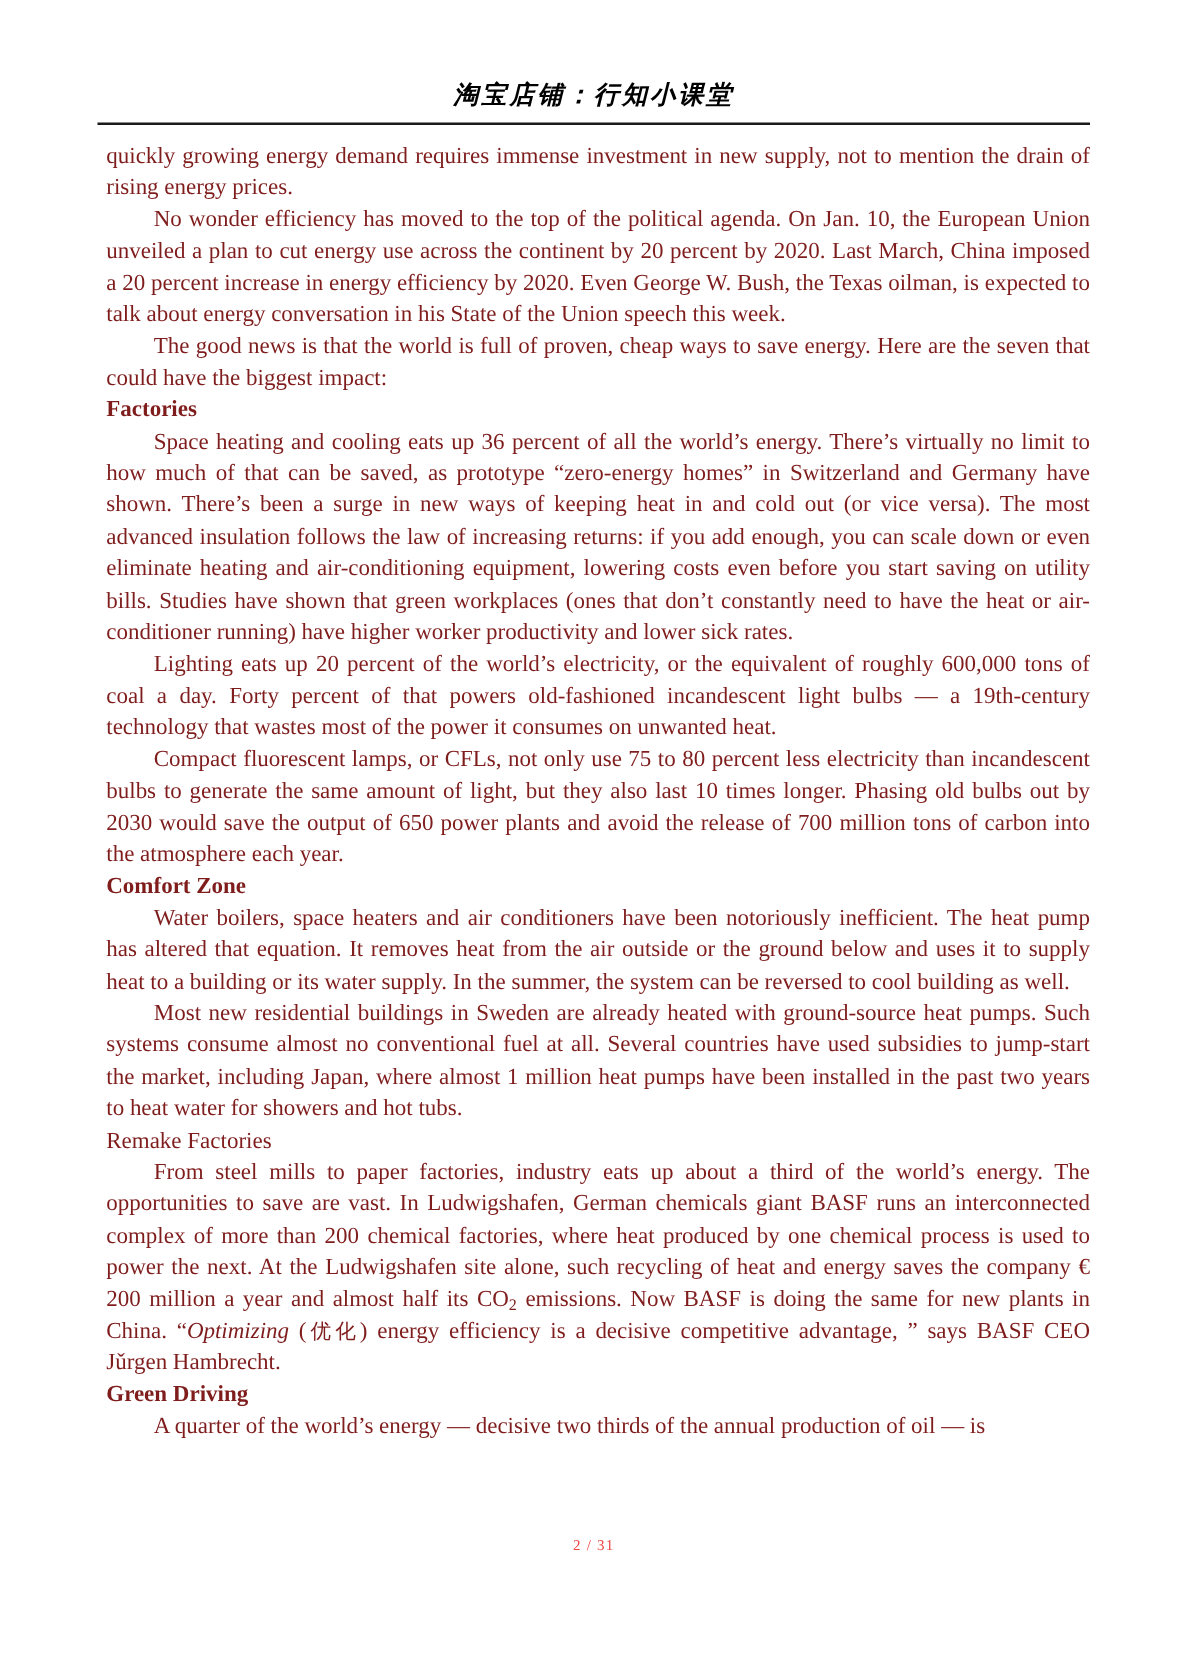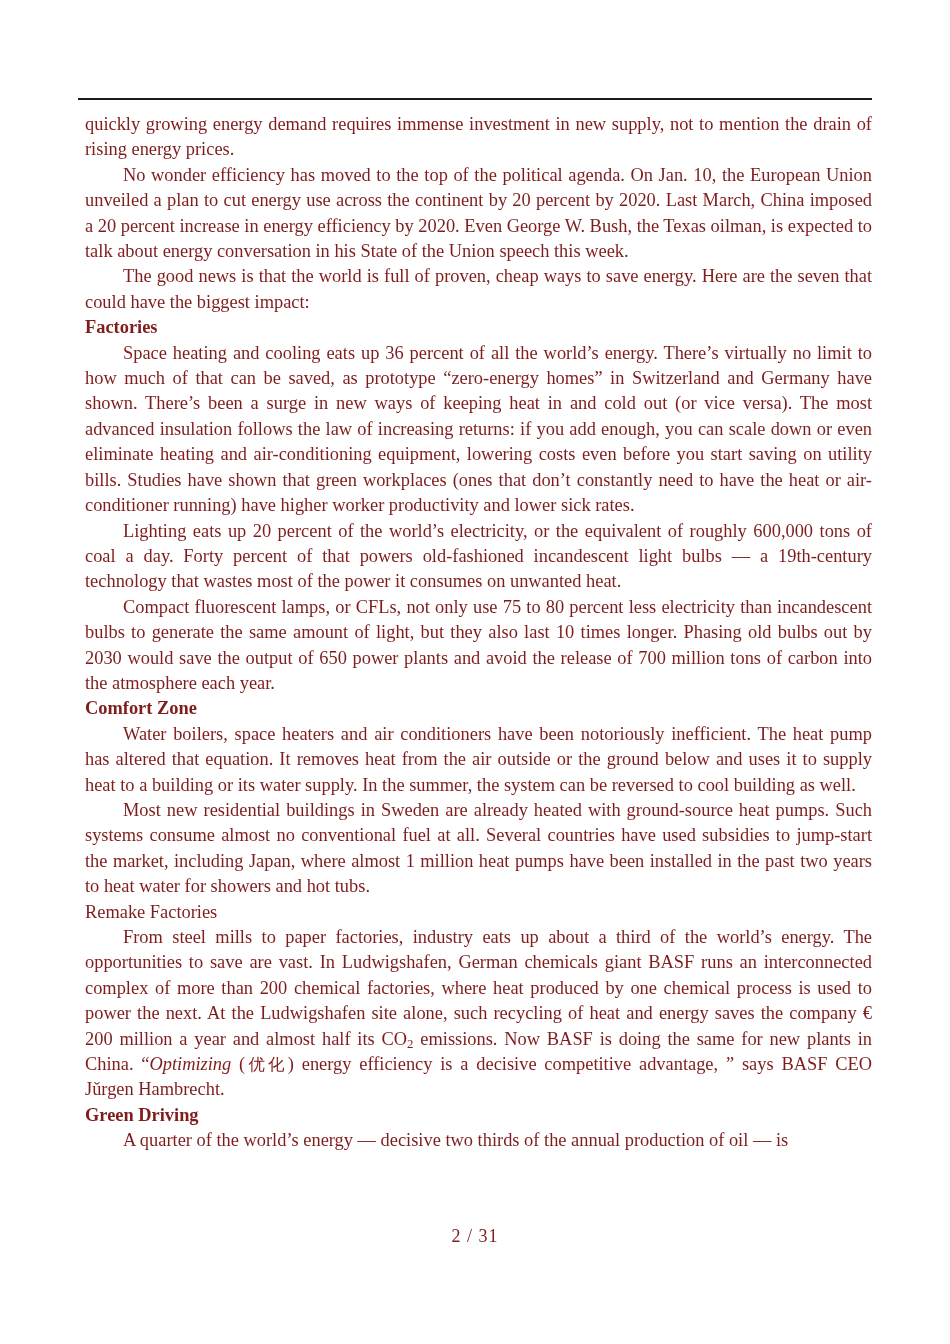--- a/index.html
+++ b/index.html
@@ -102,32 +102,33 @@
 
   
   .footer {
     position: absolute;
     left: 0;
     right: 0;
     top: 1226px;
     text-align: center;
   }
   .footer-pageno {
-    font-size: 18px;
+    font-size: 12px;
     line-height: 20px;
-    color: #7f1d1d;
+    color: #ef4444;
     letter-spacing: 1px;
   }
 </style>
 </head>
 <body>
 
 <div class="page">
 
   <div class="header">
+    <div class="header-title">淘宝店铺：行知小课堂</div>
     <div class="header-rule"></div>
   </div>
 
   <div class="content">
 
     <p class="body flush">quickly growing energy demand requires immense investment in new supply, not to mention the drain of rising energy prices.</p>
 
     <p class="body indent">No wonder efficiency has moved to the top of the political agenda. On Jan. 10, the European Union unveiled a plan to cut energy use across the continent by 20 percent by 2020. Last March, China imposed a 20 percent increase in energy efficiency by 2020. Even George W. Bush, the Texas oilman, is expected to talk about energy conversation in his State of the Union speech this week.</p>
 
     <p class="body indent">The good news is that the world is full of proven, cheap ways to save energy. Here are the seven that could have the biggest impact:</p>

